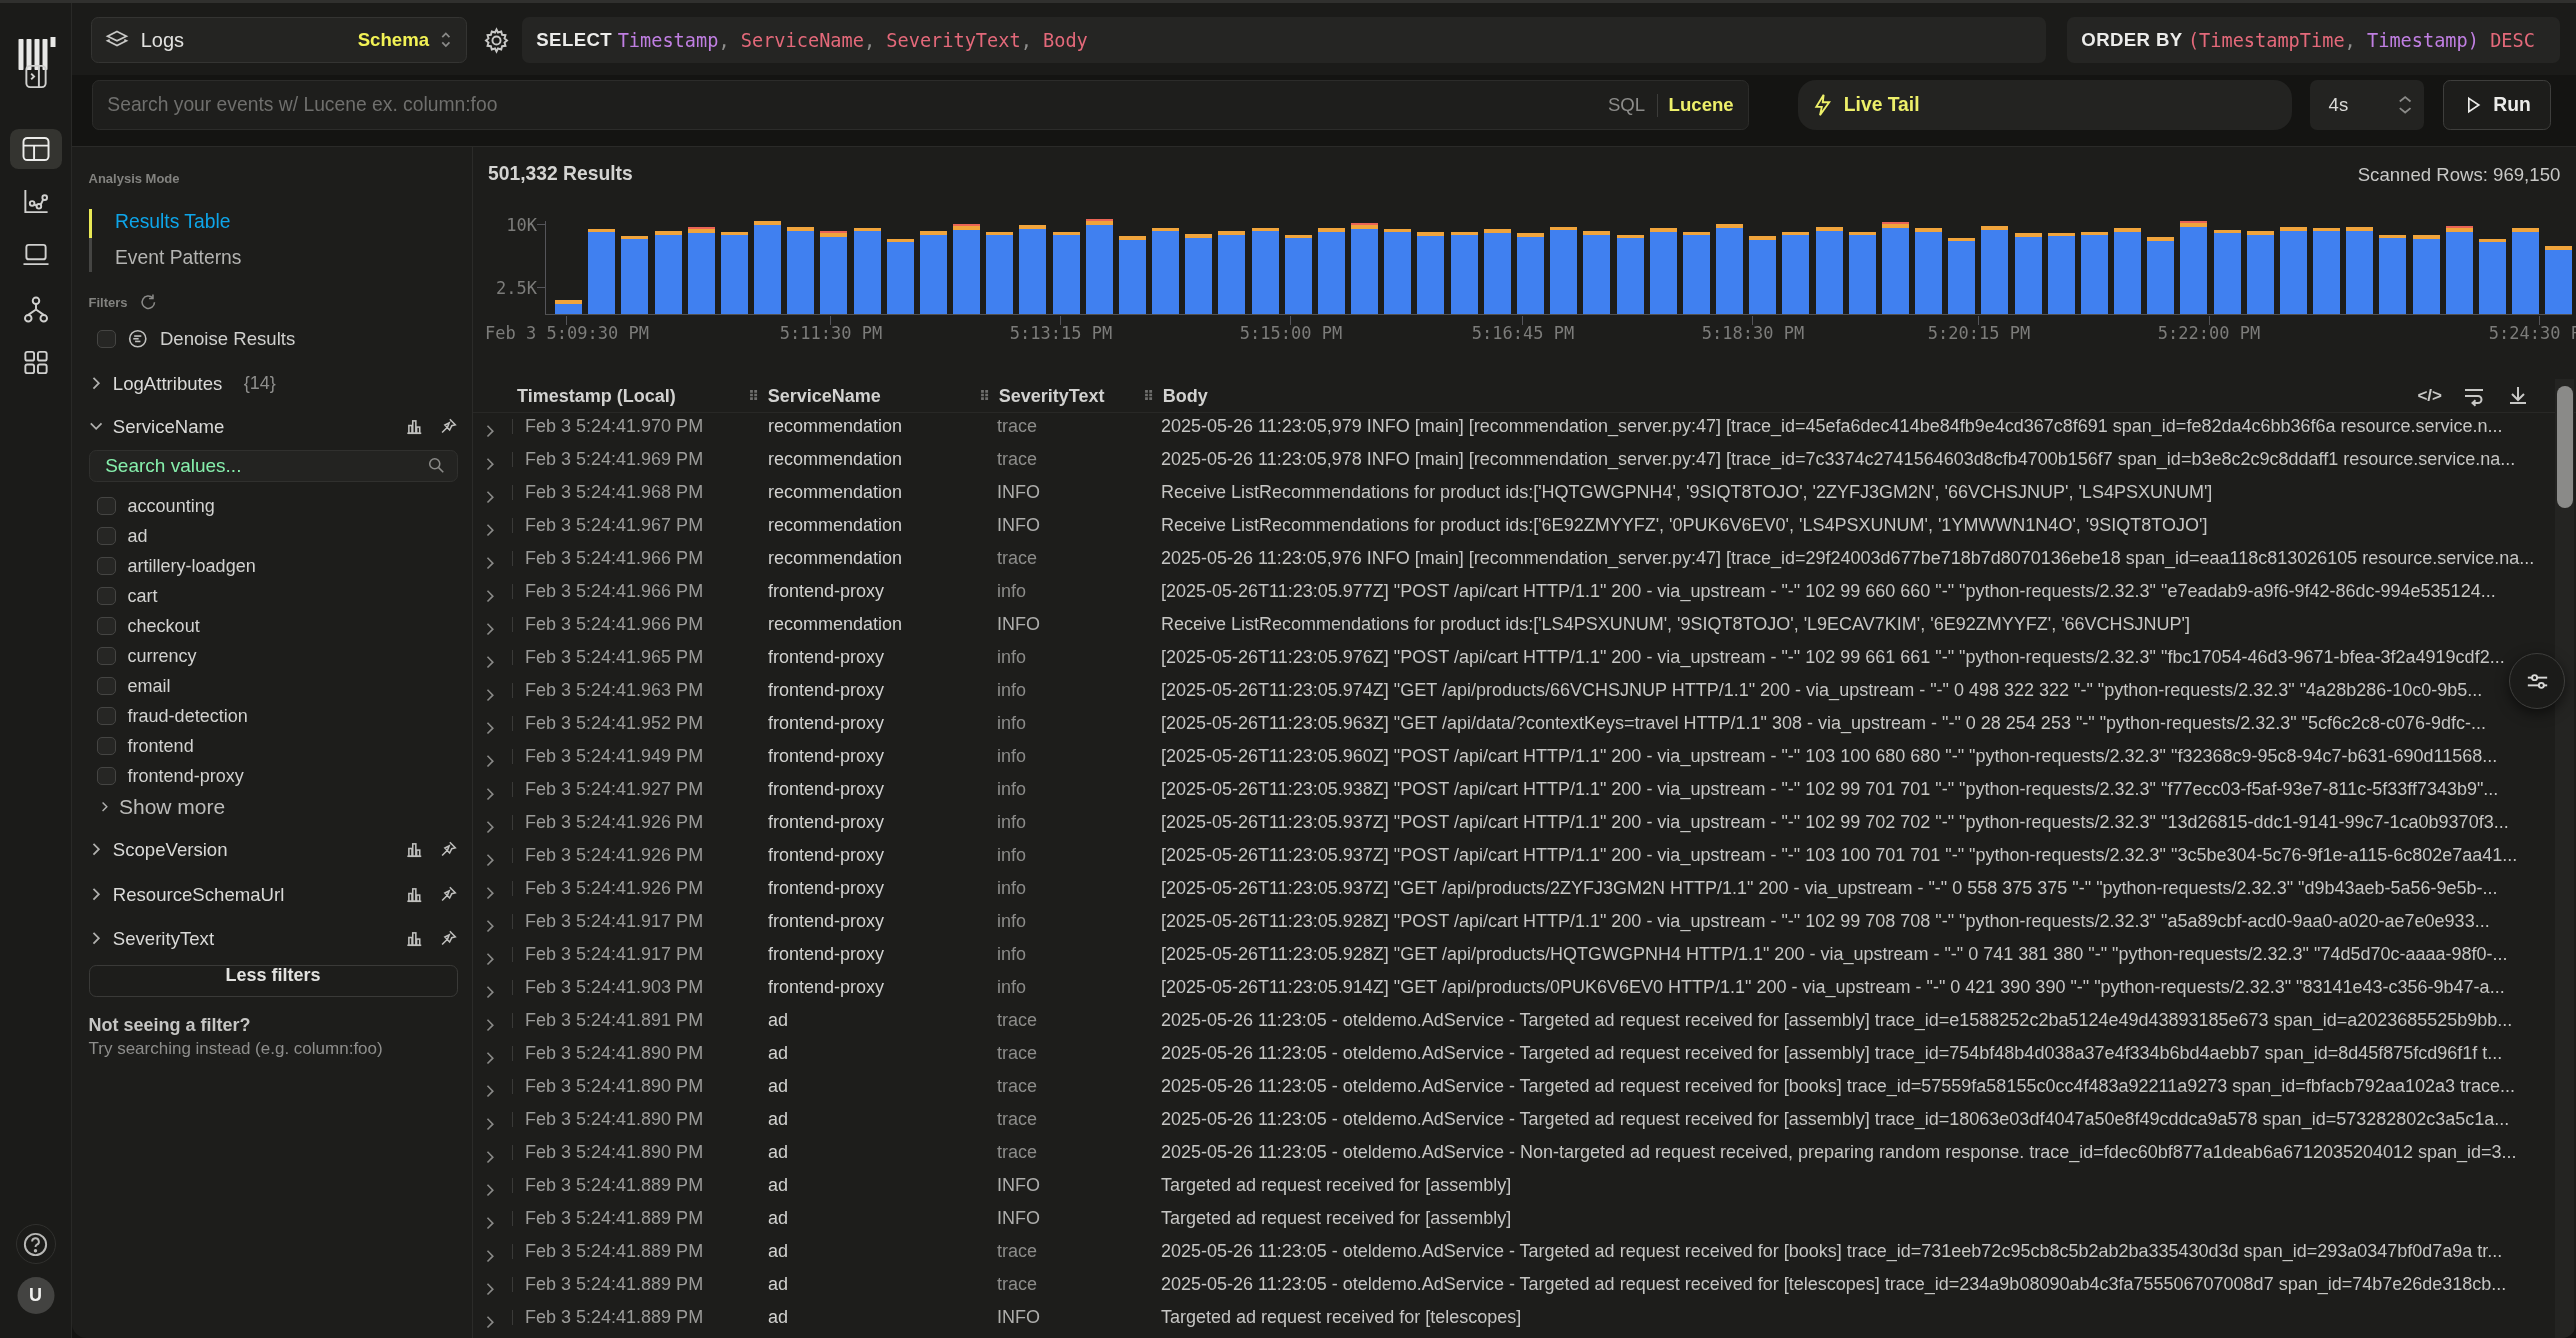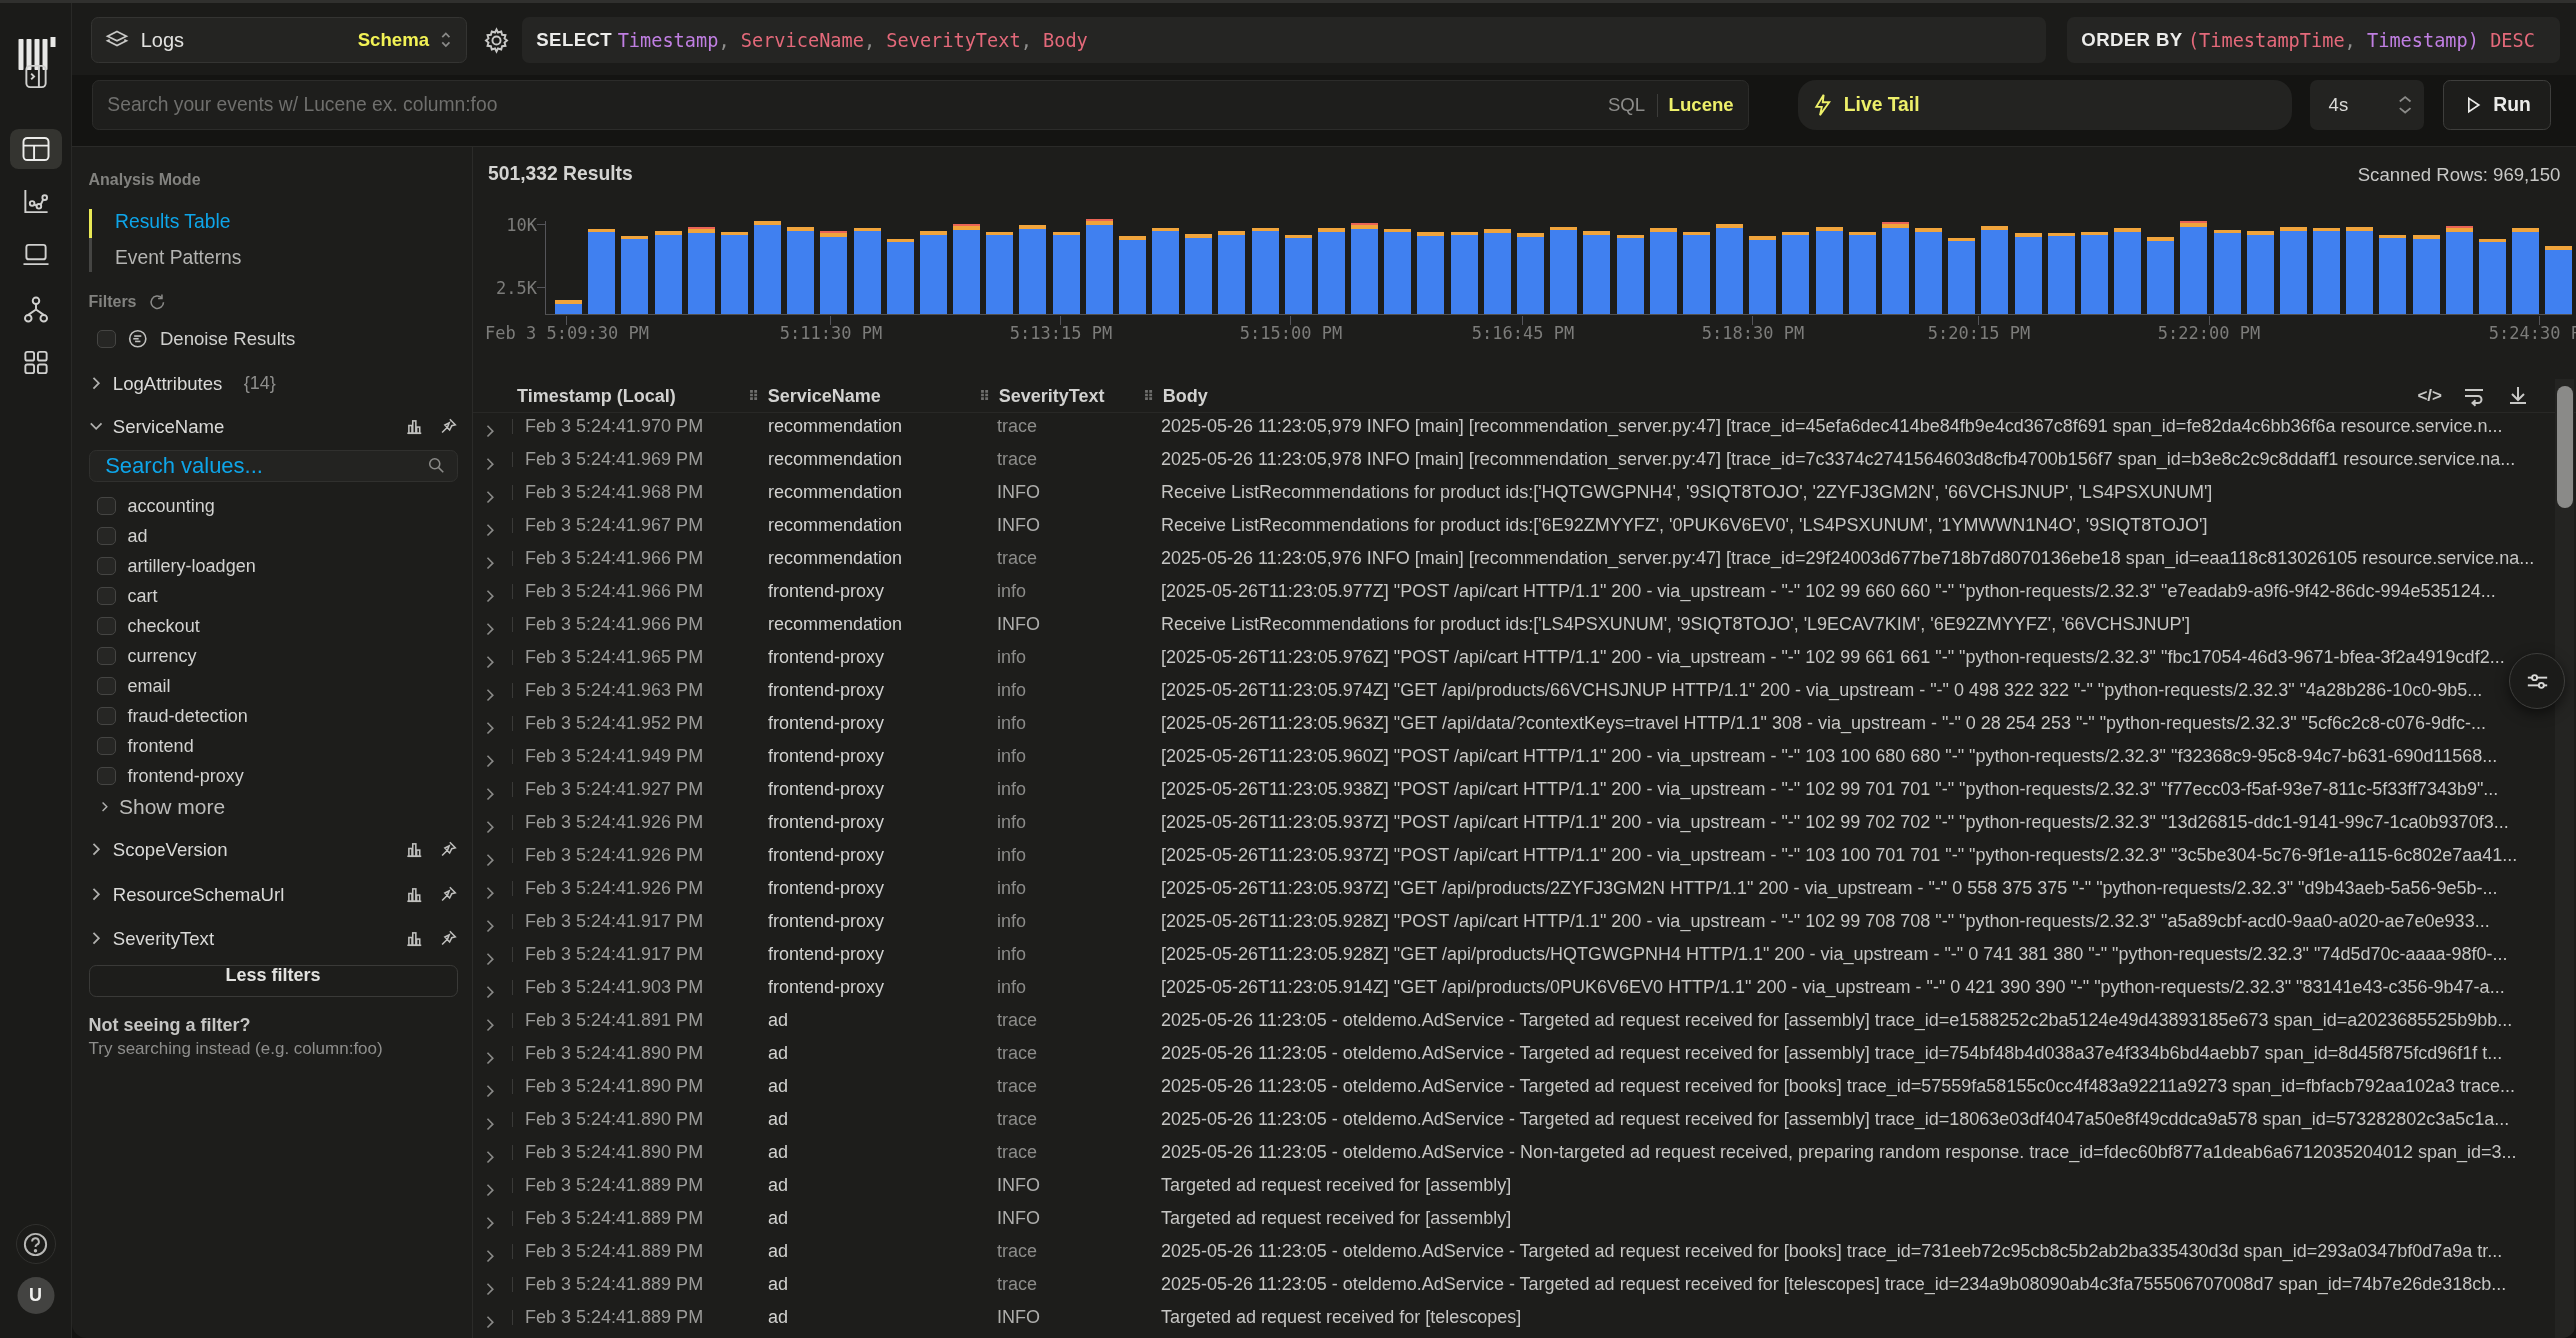--- a/index.html
+++ b/index.html
@@ -38,34 +38,34 @@
 .livetail { position:absolute; left:1726px; top:5px; width:494px; height:50px; background:#232321; border-radius:18px; display:flex; align-items:center; padding-left:14.3px; gap:10px; }
 .livetail-label { font-size:19.3px; font-weight:600; color:#eef06a; }
 .interval { position:absolute; left:2238px; top:5px; width:114px; height:50px; background:#232321; border-radius:7.2px; display:flex; align-items:center; padding:0 11.4px 0 18.6px; }
 .interval-label { font-size:18.6px; color:#dadad8; }
 .spin { margin-left:auto; display:flex; flex-direction:column; gap:2.9px; }
 .runbtn { position:absolute; left:2371px; top:5px; width:108px; height:50px; background:#1d1d1b; border:0.7px solid #3e3e3c; border-radius:7.2px; display:flex; align-items:center; justify-content:center; gap:10px; }
 .run-label { font-size:19.3px; font-weight:700; color:#ececea; }
 
 
 .sidebar { position:absolute; left:72px; top:147px; width:401px; height:1191px; background:#1d1d1b; border-right:0.7px solid #2b2b29; border-bottom-left-radius:14.3px; }
-.sb-label { position:absolute; left:16.5px; font-size:16px; font-weight:700; color:#82827f; }
+.sb-label { position:absolute; left:16.5px; font-size:13px; font-weight:700; color:#82827f; }
 .mode-rail { position:absolute; left:16.5px; top:62px; width:3.6px; height:63px; background:#454543; }
 .mode-rail-active { position:absolute; left:16.5px; top:62px; width:3.6px; height:29px; background:#e9e955; }
 .mode-item { position:absolute; left:43px; font-size:19.3px; }
 .filters-row { position:absolute; left:16.5px; top:146px; display:flex; align-items:center; gap:11.4px; }
 .denoise { position:absolute; left:25px; top:181px; display:flex; align-items:center; gap:11.4px; }
 .checkbox { width:18.6px; height:18.6px; border-radius:5px; background:#262624; border:1.4px solid #454543; flex:0 0 auto; }
 .denoise-label { font-size:18.6px; color:#d0d0ce; }
 .group-row { position:absolute; left:16.5px; width:369px; height:29px; display:flex; align-items:center; gap:10px; }
 .group-name { font-size:18.6px; font-weight:500; color:#dadad8; }
 .group-count { font-size:18px; color:#8e8e8c; margin-left:11.4px; }
 .group-icons { margin-left:auto; display:flex; gap:15.7px; align-items:center; }
 .sb-search { position:absolute; left:16.5px; top:303px; width:369px; height:31.5px; background:#232321; border:0.7px solid #30302e; border-radius:7.2px; display:flex; align-items:center; padding:0 11.4px 0 15.7px; }
-.sb-search-ph { font-size:22px; color:#0ea5e9; }
+.sb-search-ph { font-size:19px; color:#86efac; }
 #service-list { position:absolute; left:0; top:344px; width:401px; }
 .filter-item { height:30px; display:flex; align-items:center; padding-left:25px; gap:12px; }
 .filter-label { font-size:18px; color:#d2d2d0; }
 .showmore { position:absolute; left:27px; top:648px; display:flex; align-items:center; gap:8.6px; font-size:21px; color:#bcbcba; }
 .lessbtn { position:absolute; left:16.5px; top:818px; width:369px; height:31.5px; border:0.7px solid #3a3a38; border-radius:7.2px; display:flex; align-items:center; justify-content:center; gap:11.4px;flex-direction:column; }
 .lessbtn span { font-size:18px; font-weight:700; color:#e2e2e0; }
 .note1 { position:absolute; left:16.5px; top:868px; font-size:18px; font-weight:700; color:#c6c6c4; }
 .note2 { position:absolute; left:16.5px; top:892px; font-size:17px; color:#8e8e8c; }
 
 

